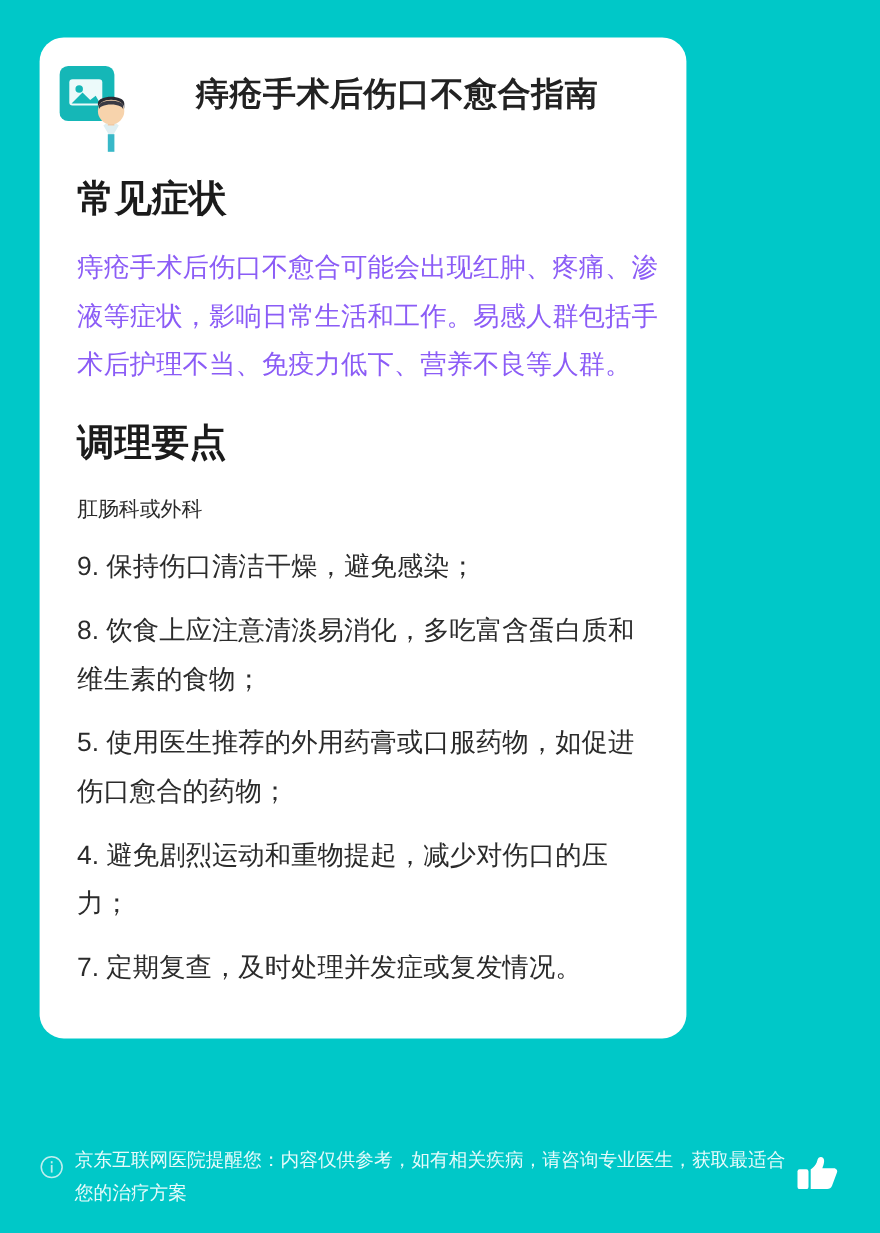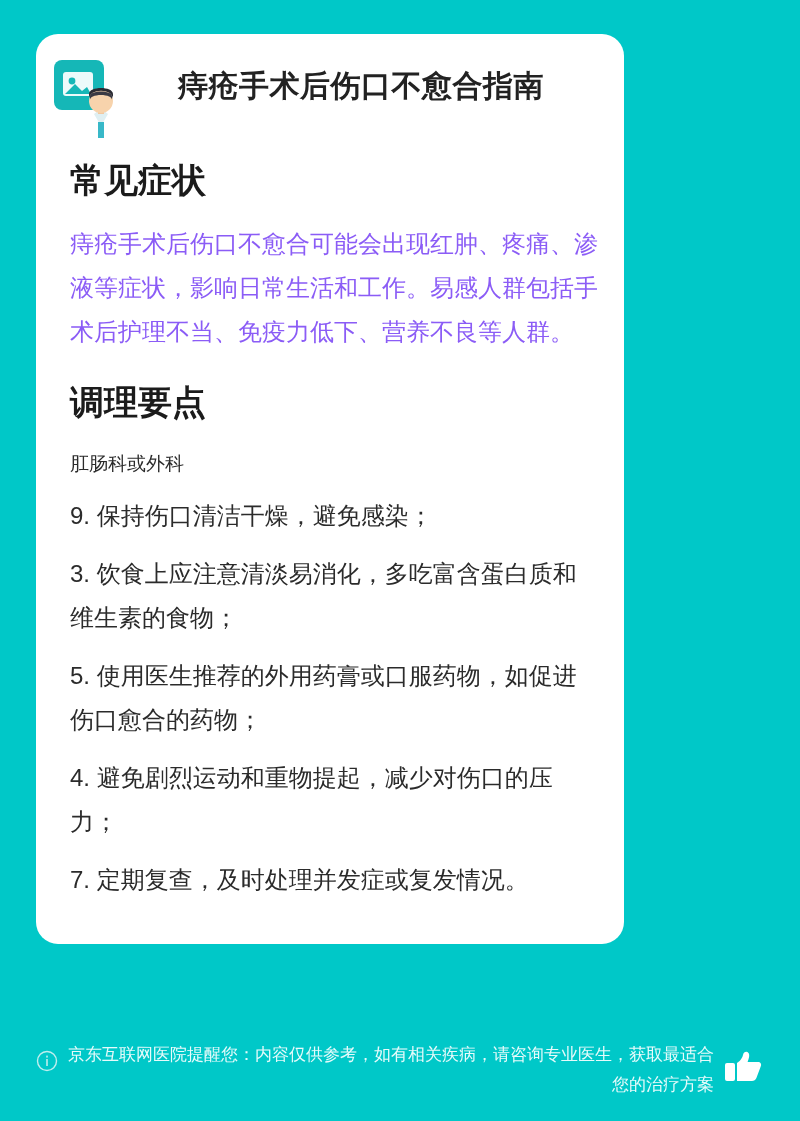--- a/index.html
+++ b/index.html
@@ -81,21 +81,20 @@
   }
   .footer {
     position: absolute;
     left: 36px;
     top: 1040px;
     width: 728px;
     height: 66px;
     box-sizing: border-box;
     display: flex;
     align-items: flex-start;
-    text-align: right;
   }
   .footer-info-icon {
     flex: 0 0 auto;
     width: 22px;
     height: 22px;
     margin-top: 10px;
     margin-right: 10px;
   }
   .footer-text {
     flex: 1 1 auto;
@@ -137,21 +136,21 @@
     <div class="title">痔疮手术后伤口不愈合指南</div>
 
     <h2 class="section first">常见症状</h2>
     <p class="body">痔疮手术后伤口不愈合可能会出现红肿、疼痛、渗液等症状，影响日常生活和工作。易感人群包括手术后护理不当、免疫力低下、营养不良等人群。</p>
 
     <h2 class="section">调理要点</h2>
     <p class="dept">肛肠科或外科</p>
 
     <ol class="points">
       <li>9. 保持伤口清洁干燥，避免感染；</li>
-      <li>3. 饮食上应注意清淡易消化，多吃富含蛋白质和维生素的食物；</li>
+      <li>8. 饮食上应注意清淡易消化，多吃富含蛋白质和维生素的食物；</li>
       <li>5. 使用医生推荐的外用药膏或口服药物，如促进伤口愈合的药物；</li>
       <li>4. 避免剧烈运动和重物提起，减少对伤口的压力；</li>
       <li>7. 定期复查，及时处理并发症或复发情况。</li>
     </ol>
   </div>
 
   <div class="footer">
     <div class="footer-info-icon">
       <svg viewBox="0 0 22 22" width="22" height="22" xmlns="http://www.w3.org/2000/svg">
         <circle cx="11" cy="11" r="9.5" fill="none" stroke="#bfeeee" stroke-width="1.4"></circle>

